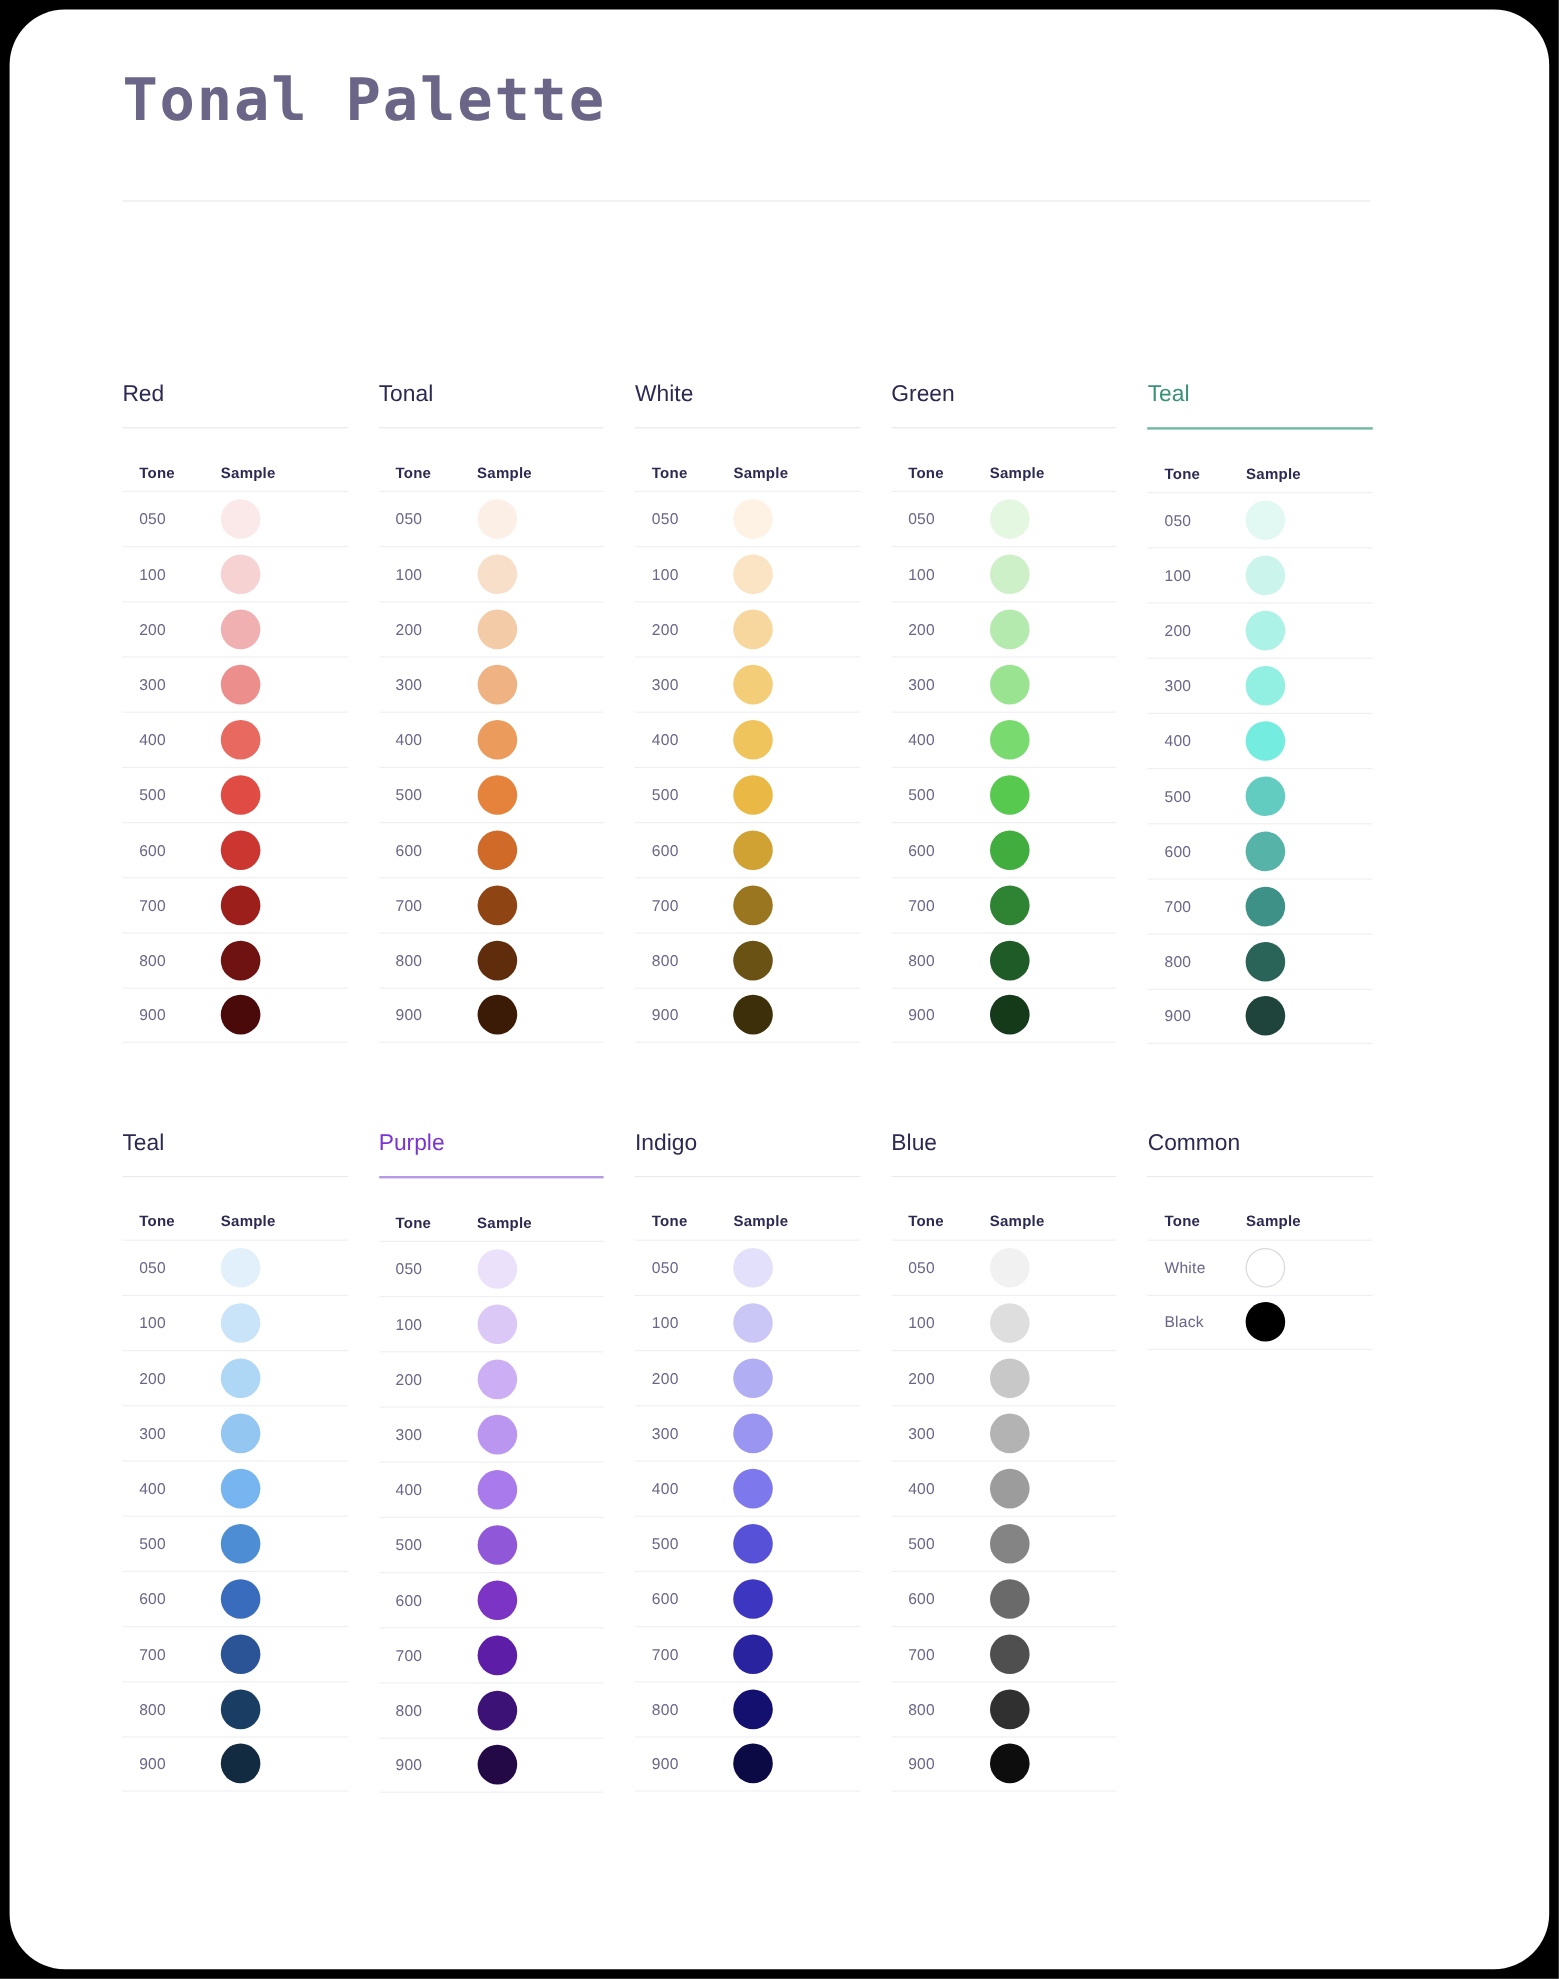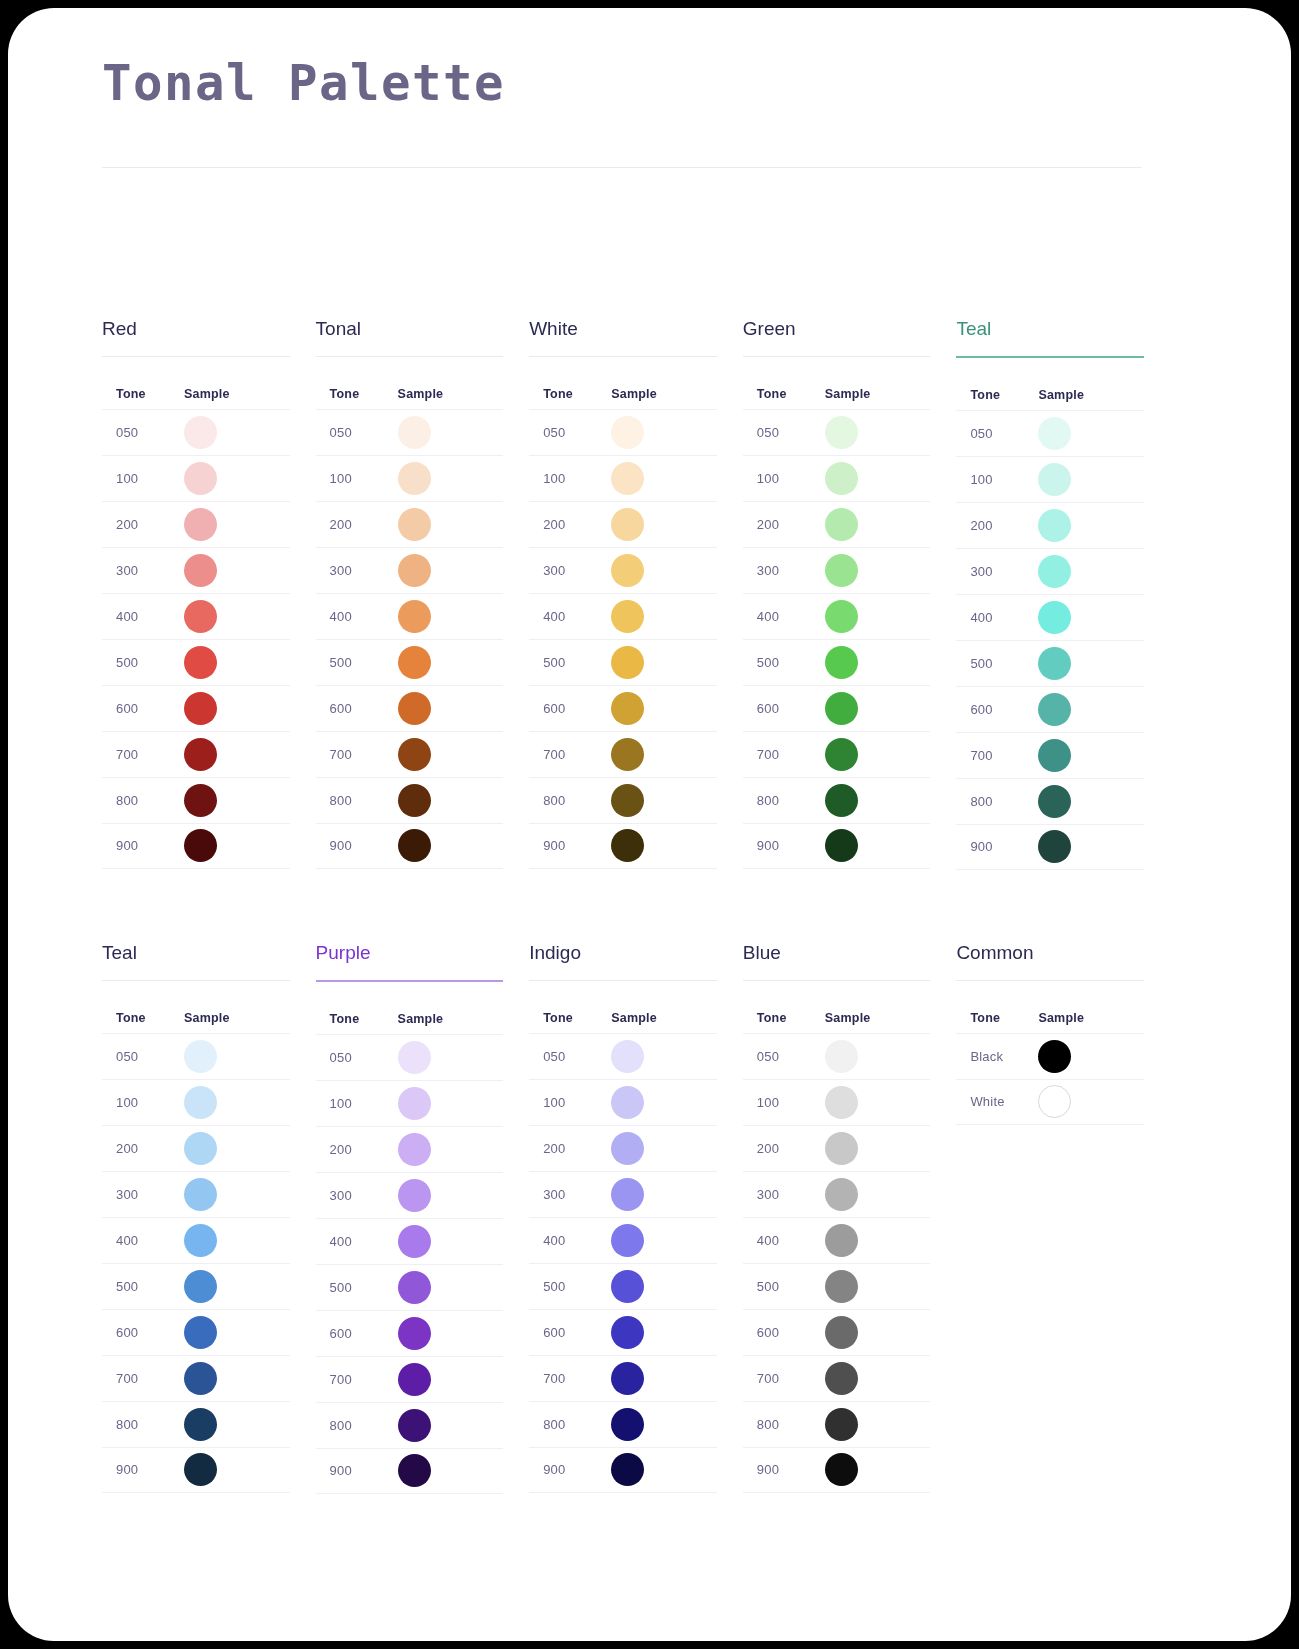--- a/index.html
+++ b/index.html
@@ -746,27 +746,27 @@
         </div>
       </div>
       <div class="palette">
         <div class="palette-header">Common</div>
         <div class="palette-underline"></div>
         <div class="table-head">
           <div class="th th-tone">Tone</div>
           <div class="th th-sample">Sample</div>
         </div>
         <div class="row">
+          <div class="cell-tone">White</div>
+          <div class="cell-sample">
+            <div class="swatch bordered" style="background: rgb(255, 255, 255);"></div>
+          </div>
+        </div>
+        <div class="row">
           <div class="cell-tone">Black</div>
           <div class="cell-sample">
             <div class="swatch" style="background: rgb(0, 0, 0);"></div>
           </div>
         </div>
-        <div class="row">
-          <div class="cell-tone">White</div>
-          <div class="cell-sample">
-            <div class="swatch bordered" style="background: rgb(255, 255, 255);"></div>
-          </div>
-        </div>
       </div>
     </div>
 
 </div>
 
 </body></html>

